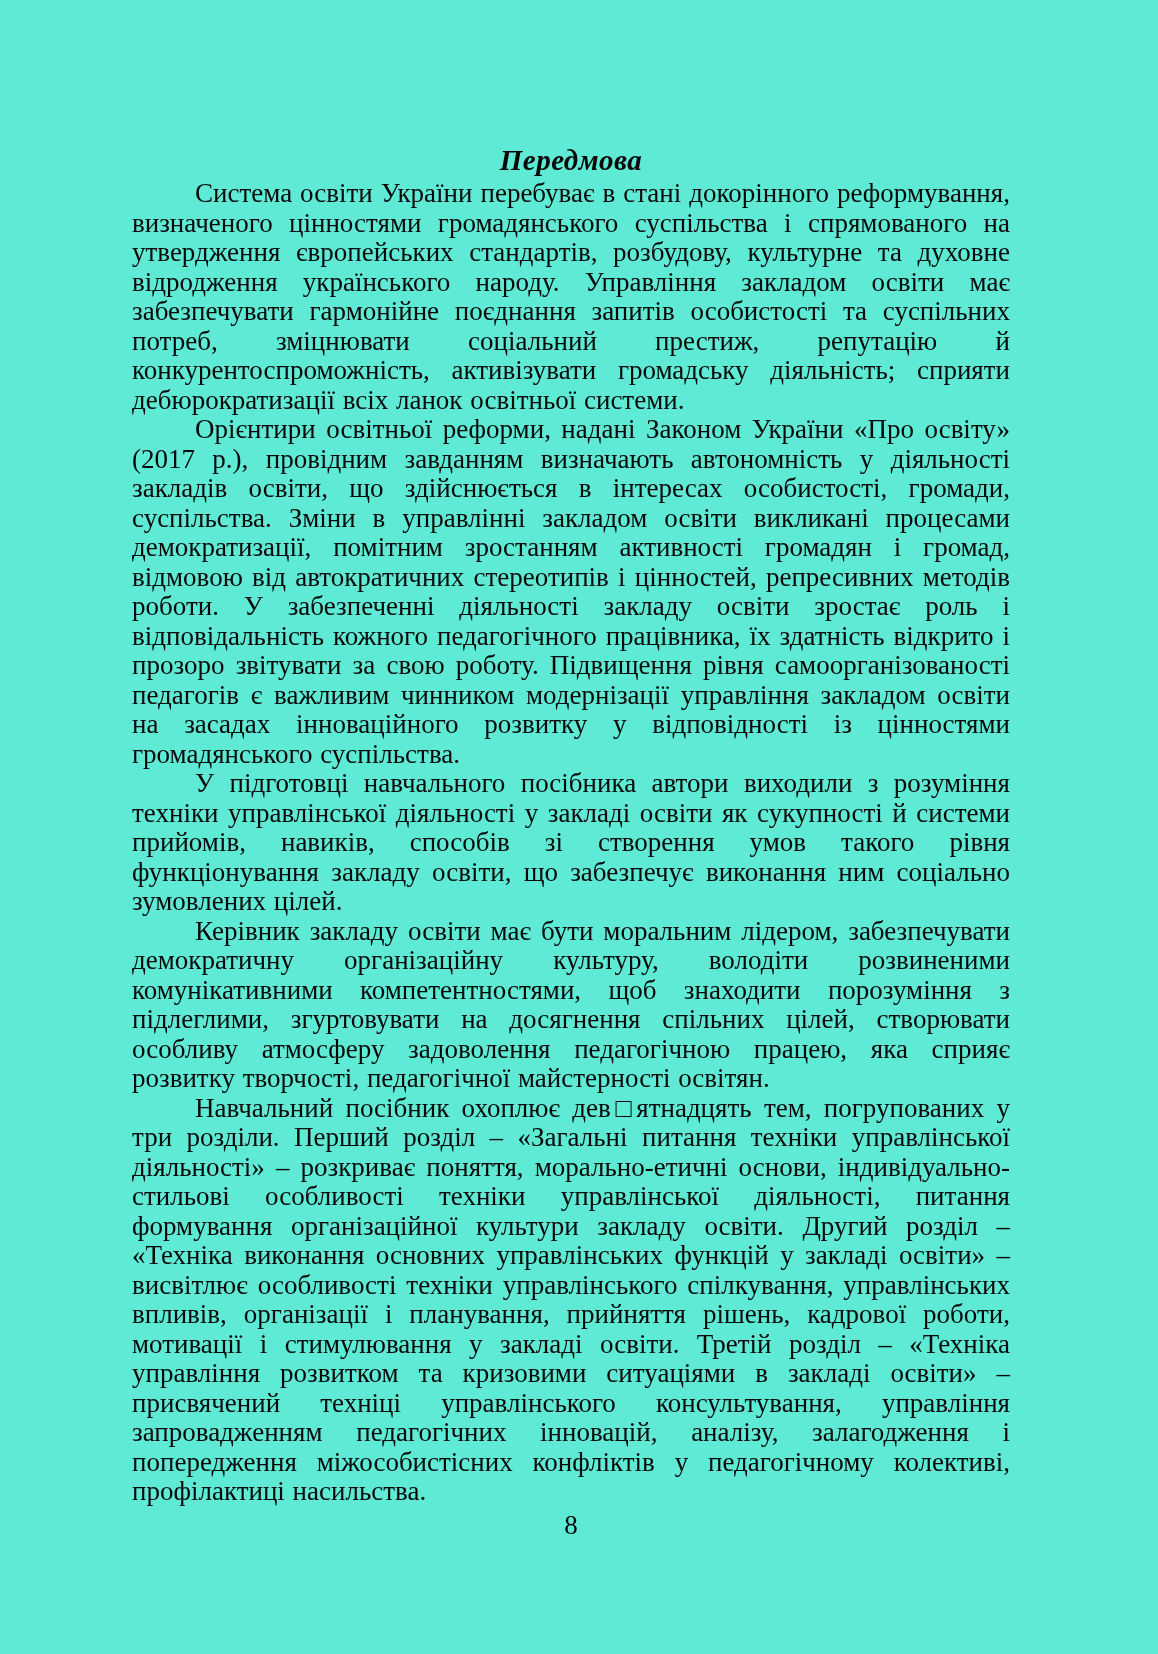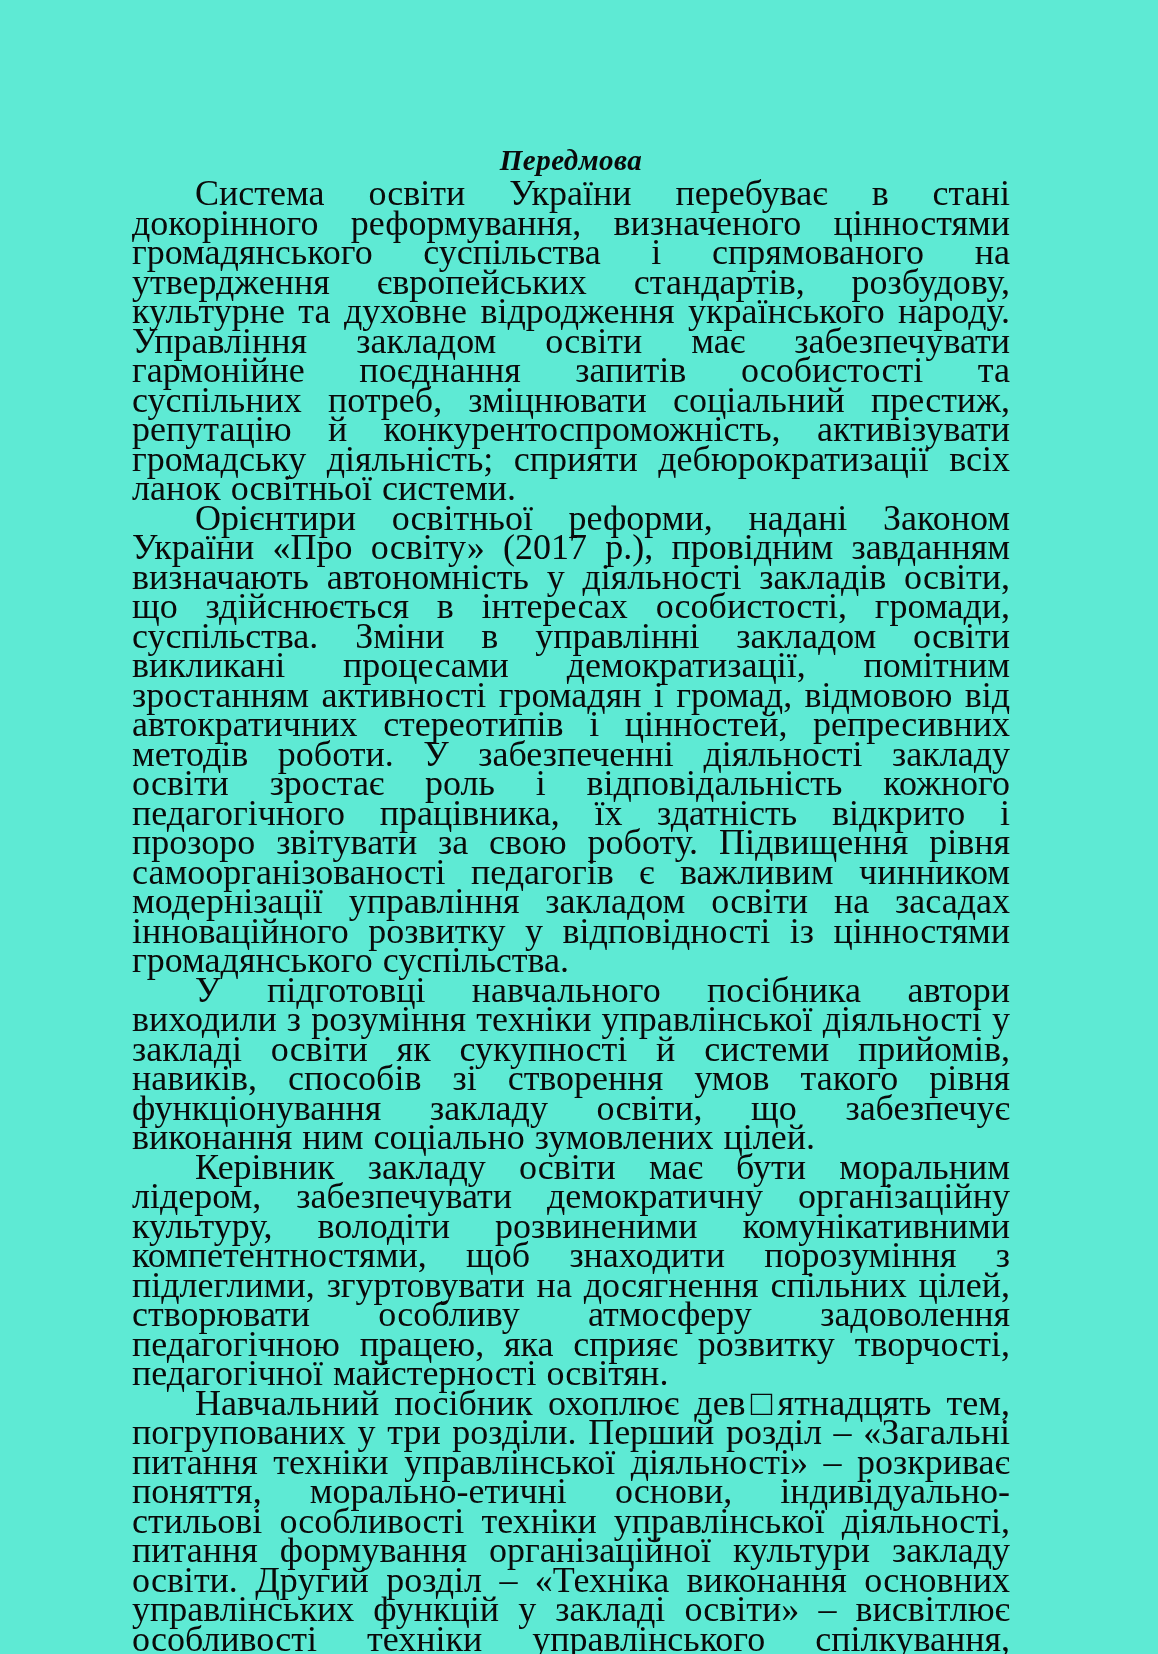--- a/index.html
+++ b/index.html
@@ -26,21 +26,21 @@
     margin: 0 0 3px 0;
     font-size: 29px;
     line-height: 32px;
     font-weight: bold;
     font-style: italic;
     text-align: center;
     letter-spacing: 0.5px;
   }
   .body-para {
     margin: 0;
-    font-size: 36px;
+    font-size: 27px;
     line-height: 29.5px;
     text-align: justify;
     text-indent: 63px;
     word-spacing: 1px;
   }
   .page-number {
     margin-top: 4px;
     font-size: 27px;
     line-height: 29.5px;
     text-align: center;

